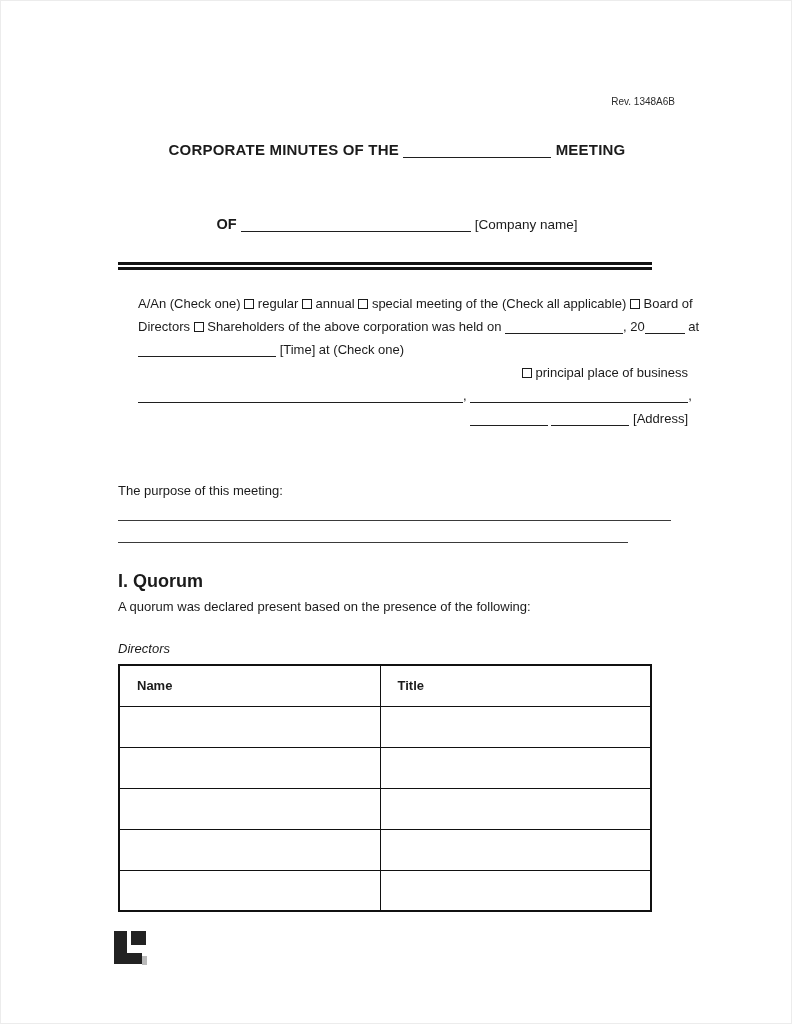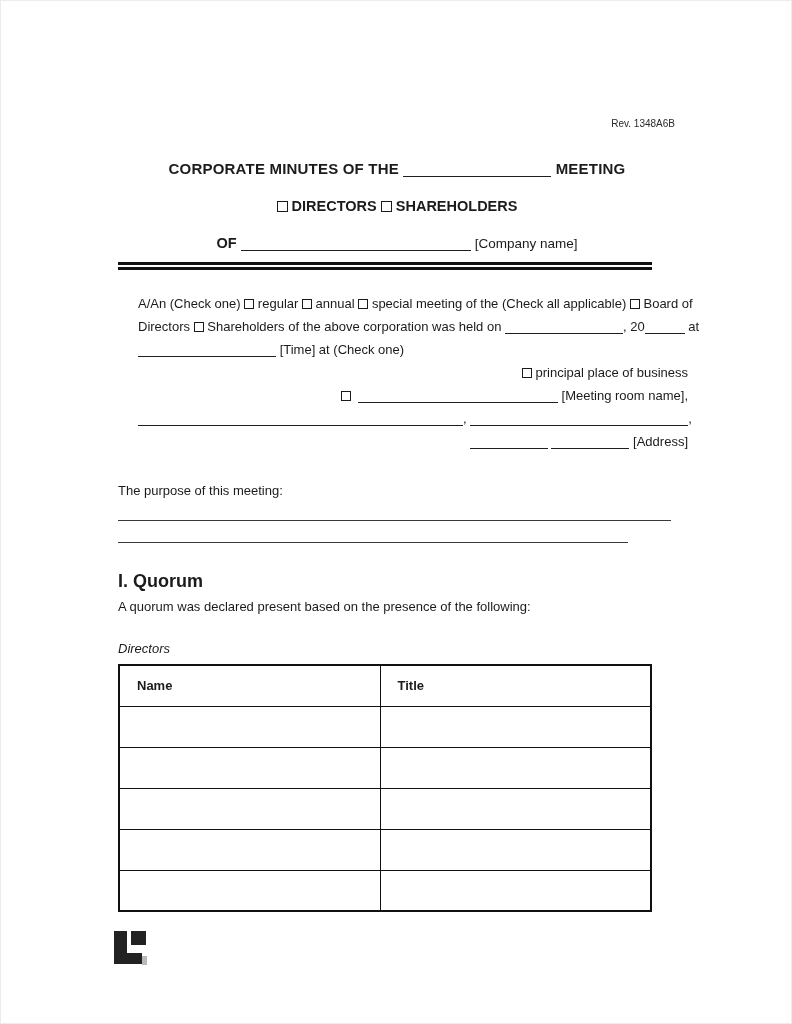--- a/index.html
+++ b/index.html
@@ -18,31 +18,29 @@
     overflow: hidden;
   }
 
   
   .rev {
     position: absolute;
     top: 95px;
     right: 116px;
     font-size: 10px;
     color: #2b2b2b;
-    margin-top: 22px;
   }
 
   
   .title-line {
     position: absolute;
     left: 117px;
     width: 558px;
     text-align: center;
     white-space: nowrap;
-    margin-top: 19px;
   }
   .main-title { top: 140px; font-size: 15px; font-weight: bold; letter-spacing: .2px; }
   .subtitle   { top: 178px; font-size: 14.5px; font-weight: bold; }
   .of-line    { top: 215px; font-size: 14.5px; }
   .of-word { font-weight: bold; }
   .company-hint { font-size: 13.5px; font-weight: normal; }
 
   
   .blank {
     display: inline-block;
@@ -180,35 +178,33 @@
 </style>
 </head>
 <body>
 
 <div class="page">
 
   <div class="rev">Rev. 1348A6B</div>
 
   <div class="title-line main-title"><span>CORPORATE MINUTES OF THE</span> <span class="blank b-title"></span> <span>MEETING</span></div>
 
-  <div class="title-line subtitle"><span class="cb cb-lg"></span> <span>DIRECTORS</span> <span class="cb cb-lg"></span> <span>SHAREHOLDERS</span></div>
 
   <div class="title-line of-line"><span class="of-word">OF</span> <span class="blank b-company"></span> <span class="company-hint">[Company name]</span></div>
 
   <div class="double-rule"></div>
 
   <div class="intro">
     <div class="tline"><span>A/An (Check one)</span> <span class="cb"></span> <span>regular</span> <span class="cb"></span> <span>annual</span> <span class="cb"></span> <span>special meeting of the (Check all applicable)</span> <span class="cb"></span> <span>Board of</span></div>
     <div class="tline"><span>Directors</span> <span class="cb"></span> <span>Shareholders of the above corporation was held on</span> <span class="blank b-date"></span><span>, 20</span><span class="blank b-year"></span> <span>at</span></div>
     <div class="tline"><span class="blank b-time"></span> <span>[Time] at (Check one)</span></div>
   </div>
 
   <div class="loc">
     <div class="tline"><span class="cb"></span> <span>principal place of business</span></div>
-    <div class="tline"><span class="cb"></span>&nbsp; <span class="blank b-room"></span> <span>[Meeting room name],</span></div>
     <div class="tline"><span class="blank b-addr1"></span><span>,</span> <span class="blank b-addr2"></span><span>,</span></div>
     <div class="tline"><span class="blank b-short"></span> <span class="blank b-short"></span> <span>[Address]</span></div>
   </div>
 
   <div class="purpose-label">The purpose of this meeting:</div>
   <div class="pline pline1"></div>
   <div class="pline pline2"></div>
 
   <div class="quorum-heading">I. Quorum</div>
   <div class="quorum-text">A quorum was declared present based on the presence of the following:</div>

